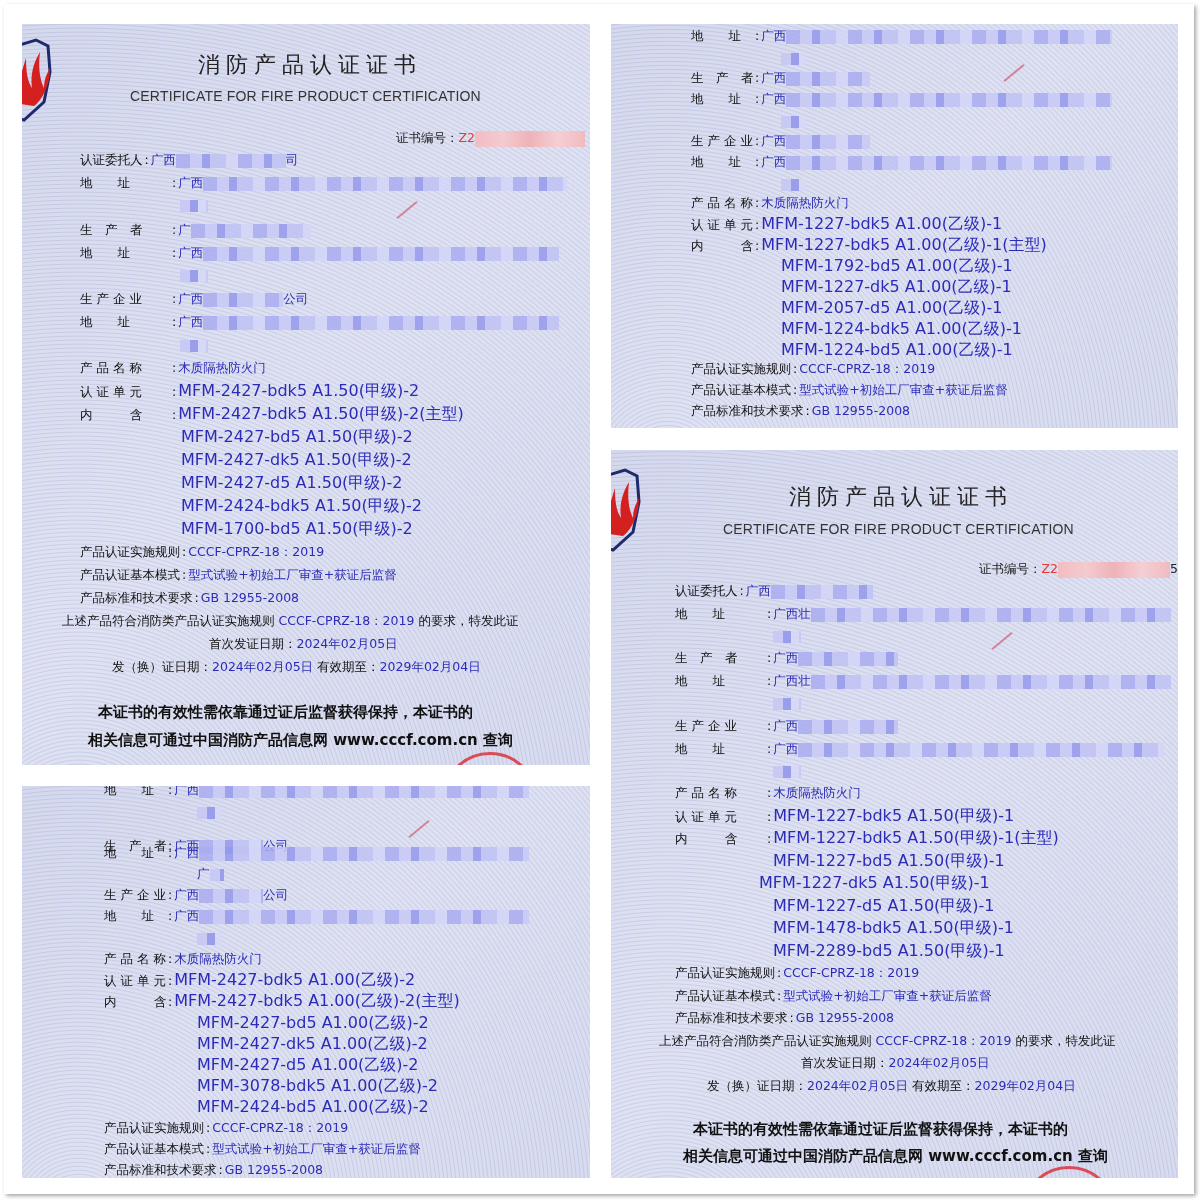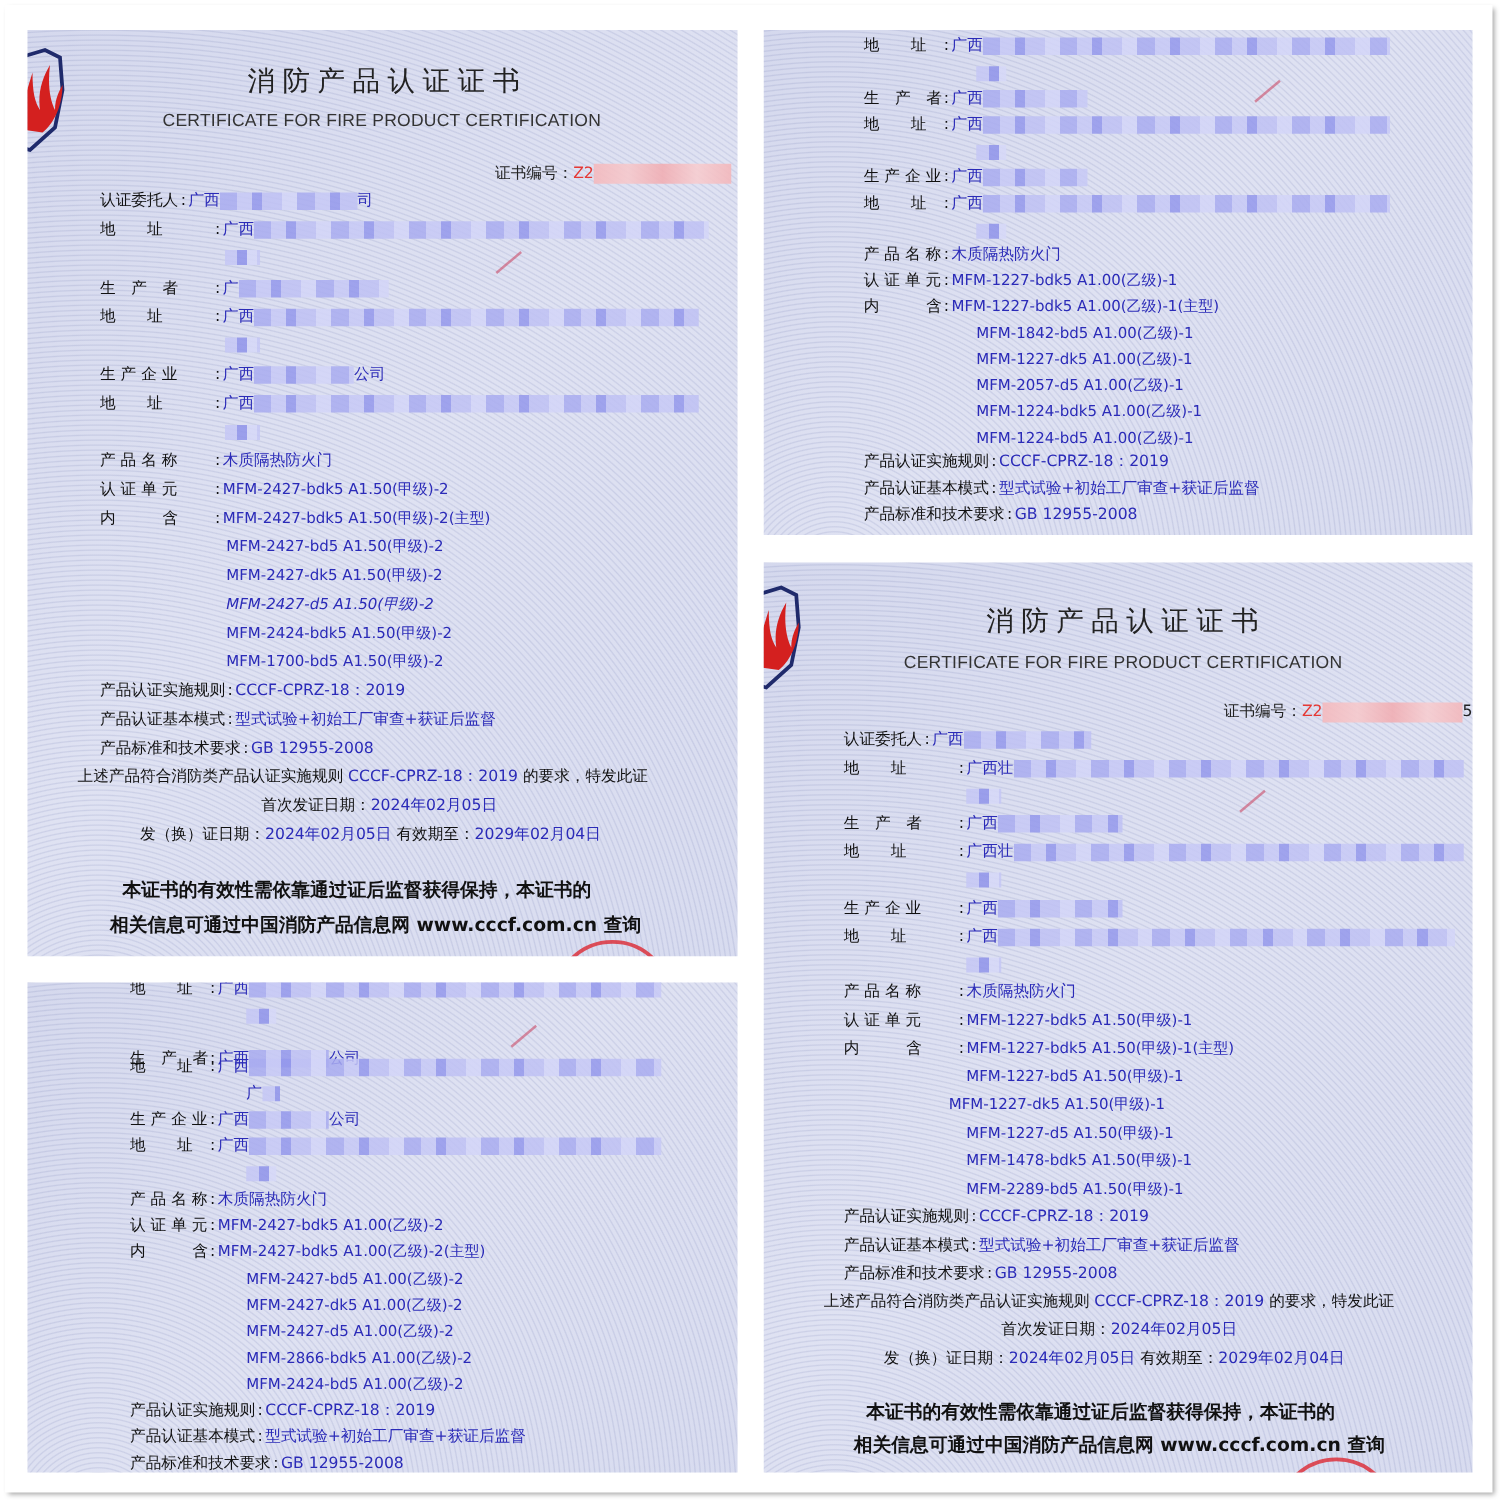--- a/index.html
+++ b/index.html
@@ -28,21 +28,21 @@
   .title-cn { position:absolute; font-size:22px; letter-spacing:6px; color:#222; font-family:"DejaVu Sans", sans-serif; }
   .title-en { position:absolute; font-size:14px; color:#333; font-family:"Liberation Sans", sans-serif; letter-spacing:0.2px; }
   .certno { position:absolute; font-size:12.5px; color:#222; }
   .certno .val { color:#e53935; }
   .blur-red { display:inline-block; height:16px; vertical-align:middle; background:linear-gradient(90deg,#f4b9bd,#f6c9cc,#f1aeb3,#f7cdd0,#f3b7bb); opacity:0.9; }
 
   .row { position:absolute; font-size:12.5px; white-space:nowrap; line-height:16px; }
   .lbl { color:#111; display:inline-block; }
   .colon { color:#111; margin:0 2px; }
   .val { color:#2b2bb8; }
-  .val.model { font-family:"DejaVu Sans", sans-serif; font-size:12px; }
+  .val.model { font-family:"DejaVu Sans", sans-serif; font-size:16px; }
   .blur {
     display:inline-block; height:14px; vertical-align:middle;
     background:repeating-linear-gradient(90deg,#a9acf0 0 14px,#c7c9f6 14px 26px,#9498ec 26px 34px,#bfc1f4 34px 50px,#d3d5f8 50px 62px);
     opacity:0.85;
   }
   .blur.small { height:12px; background:repeating-linear-gradient(90deg,#c5c7f5 0 10px,#8f93ea 10px 18px,#d6d8f8 18px 26px); }
   .stmt { position:absolute; font-size:12.5px; color:#111; white-space:nowrap; }
   .notice { position:absolute; font-size:15px; color:#111; white-space:nowrap; font-weight:bold; }
   .seal { position:absolute; border:3px solid rgba(220,40,50,0.8); border-radius:50%; }
   .pen { position:absolute; width:26px; height:2px; background:rgba(200,60,90,0.55); transform:rotate(-40deg); }
@@ -91,21 +91,21 @@
     <span class="lbl" style="width:90px;">产 品 名 称</span><span class="colon">:</span><span class="val">木质隔热防火门</span>
   </div>
   <div class="row" style="left:58px;top:359px;">
     <span class="lbl" style="width:90px;">认 证 单 元</span><span class="colon">:</span><span class="val model">MFM-2427-bdk5 A1.50(甲级)-2</span>
   </div>
   <div class="row" style="left:58px;top:382px;">
     <span class="lbl" style="width:90px;">内　　　含</span><span class="colon">:</span><span class="val model">MFM-2427-bdk5 A1.50(甲级)-2(主型)</span>
   </div>
   <div class="row" style="left:159px;top:405px;"><span class="val model">MFM-2427-bd5 A1.50(甲级)-2</span></div>
   <div class="row" style="left:159px;top:428px;"><span class="val model">MFM-2427-dk5 A1.50(甲级)-2</span></div>
-  <div class="row" style="left:159px;top:451px;font-style:italic;"><span class="val model">MFM-2427-d5 A1.50(甲级)-2</span></div>
+  <div class="row" style="left:159px;top:451px;"><span class="val model">MFM-2427-d5 A1.50(甲级)-2</span></div>
   <div class="row" style="left:159px;top:474px;"><span class="val model">MFM-2424-bdk5 A1.50(甲级)-2</span></div>
   <div class="row" style="left:159px;top:497px;"><span class="val model">MFM-1700-bd5 A1.50(甲级)-2</span></div>
 
   <div class="row" style="left:58px;top:520px;">
     <span class="lbl">产品认证实施规则</span><span class="colon">:</span><span class="val">CCCF-CPRZ-18：2019</span>
   </div>
   <div class="row" style="left:58px;top:543px;">
     <span class="lbl">产品认证基本模式</span><span class="colon">:</span><span class="val">型式试验+初始工厂审查+获证后监督</span>
   </div>
   <div class="row" style="left:58px;top:566px;">
@@ -148,21 +148,21 @@
 
   <div class="row" style="left:80px;top:171px;">
     <span class="lbl" style="width:62px;">产 品 名 称</span><span class="colon">:</span><span class="val">木质隔热防火门</span>
   </div>
   <div class="row" style="left:80px;top:192px;">
     <span class="lbl" style="width:62px;">认 证 单 元</span><span class="colon">:</span><span class="val model">MFM-1227-bdk5 A1.00(乙级)-1</span>
   </div>
   <div class="row" style="left:80px;top:213px;">
     <span class="lbl" style="width:62px;">内　　　含</span><span class="colon">:</span><span class="val model">MFM-1227-bdk5 A1.00(乙级)-1(主型)</span>
   </div>
-  <div class="row" style="left:170px;top:234px;"><span class="val model">MFM-1842-bd5 A1.00(乙级)-1</span></div>
+  <div class="row" style="left:170px;top:234px;"><span class="val model">MFM-1792-bd5 A1.00(乙级)-1</span></div>
   <div class="row" style="left:170px;top:255px;"><span class="val model">MFM-1227-dk5 A1.00(乙级)-1</span></div>
   <div class="row" style="left:170px;top:276px;"><span class="val model">MFM-2057-d5 A1.00(乙级)-1</span></div>
   <div class="row" style="left:170px;top:297px;"><span class="val model">MFM-1224-bdk5 A1.00(乙级)-1</span></div>
   <div class="row" style="left:170px;top:318px;"><span class="val model">MFM-1224-bd5 A1.00(乙级)-1</span></div>
   <div class="row" style="left:80px;top:337px;">
     <span class="lbl">产品认证实施规则</span><span class="colon">:</span><span class="val">CCCF-CPRZ-18：2019</span>
   </div>
   <div class="row" style="left:80px;top:358px;">
     <span class="lbl">产品认证基本模式</span><span class="colon">:</span><span class="val">型式试验+初始工厂审查+获证后监督</span>
   </div>
@@ -197,21 +197,21 @@
   </div>
   <div class="row" style="left:82px;top:186px;">
     <span class="lbl" style="width:62px;">认 证 单 元</span><span class="colon">:</span><span class="val model">MFM-2427-bdk5 A1.00(乙级)-2</span>
   </div>
   <div class="row" style="left:82px;top:207px;">
     <span class="lbl" style="width:62px;">内　　　含</span><span class="colon">:</span><span class="val model">MFM-2427-bdk5 A1.00(乙级)-2(主型)</span>
   </div>
   <div class="row" style="left:175px;top:229px;"><span class="val model">MFM-2427-bd5 A1.00(乙级)-2</span></div>
   <div class="row" style="left:175px;top:250px;"><span class="val model">MFM-2427-dk5 A1.00(乙级)-2</span></div>
   <div class="row" style="left:175px;top:271px;"><span class="val model">MFM-2427-d5 A1.00(乙级)-2</span></div>
-  <div class="row" style="left:175px;top:292px;"><span class="val model">MFM-2866-bdk5 A1.00(乙级)-2</span></div>
+  <div class="row" style="left:175px;top:292px;"><span class="val model">MFM-3078-bdk5 A1.00(乙级)-2</span></div>
   <div class="row" style="left:175px;top:313px;"><span class="val model">MFM-2424-bd5 A1.00(乙级)-2</span></div>
   <div class="row" style="left:82px;top:334px;">
     <span class="lbl">产品认证实施规则</span><span class="colon">:</span><span class="val">CCCF-CPRZ-18：2019</span>
   </div>
   <div class="row" style="left:82px;top:355px;">
     <span class="lbl">产品认证基本模式</span><span class="colon">:</span><span class="val">型式试验+初始工厂审查+获证后监督</span>
   </div>
   <div class="row" style="left:82px;top:376px;">
     <span class="lbl">产品标准和技术要求</span><span class="colon">:</span><span class="val">GB 12955-2008</span>
   </div>

